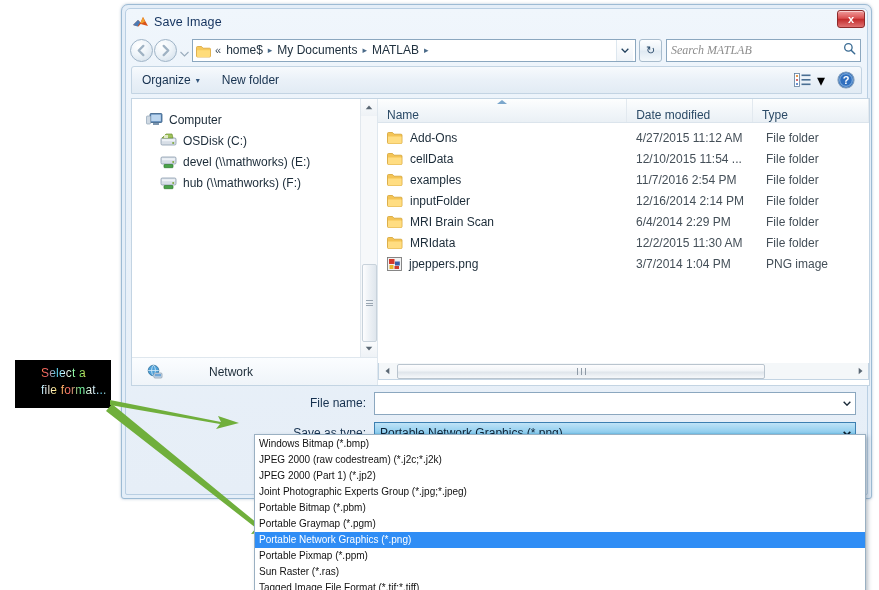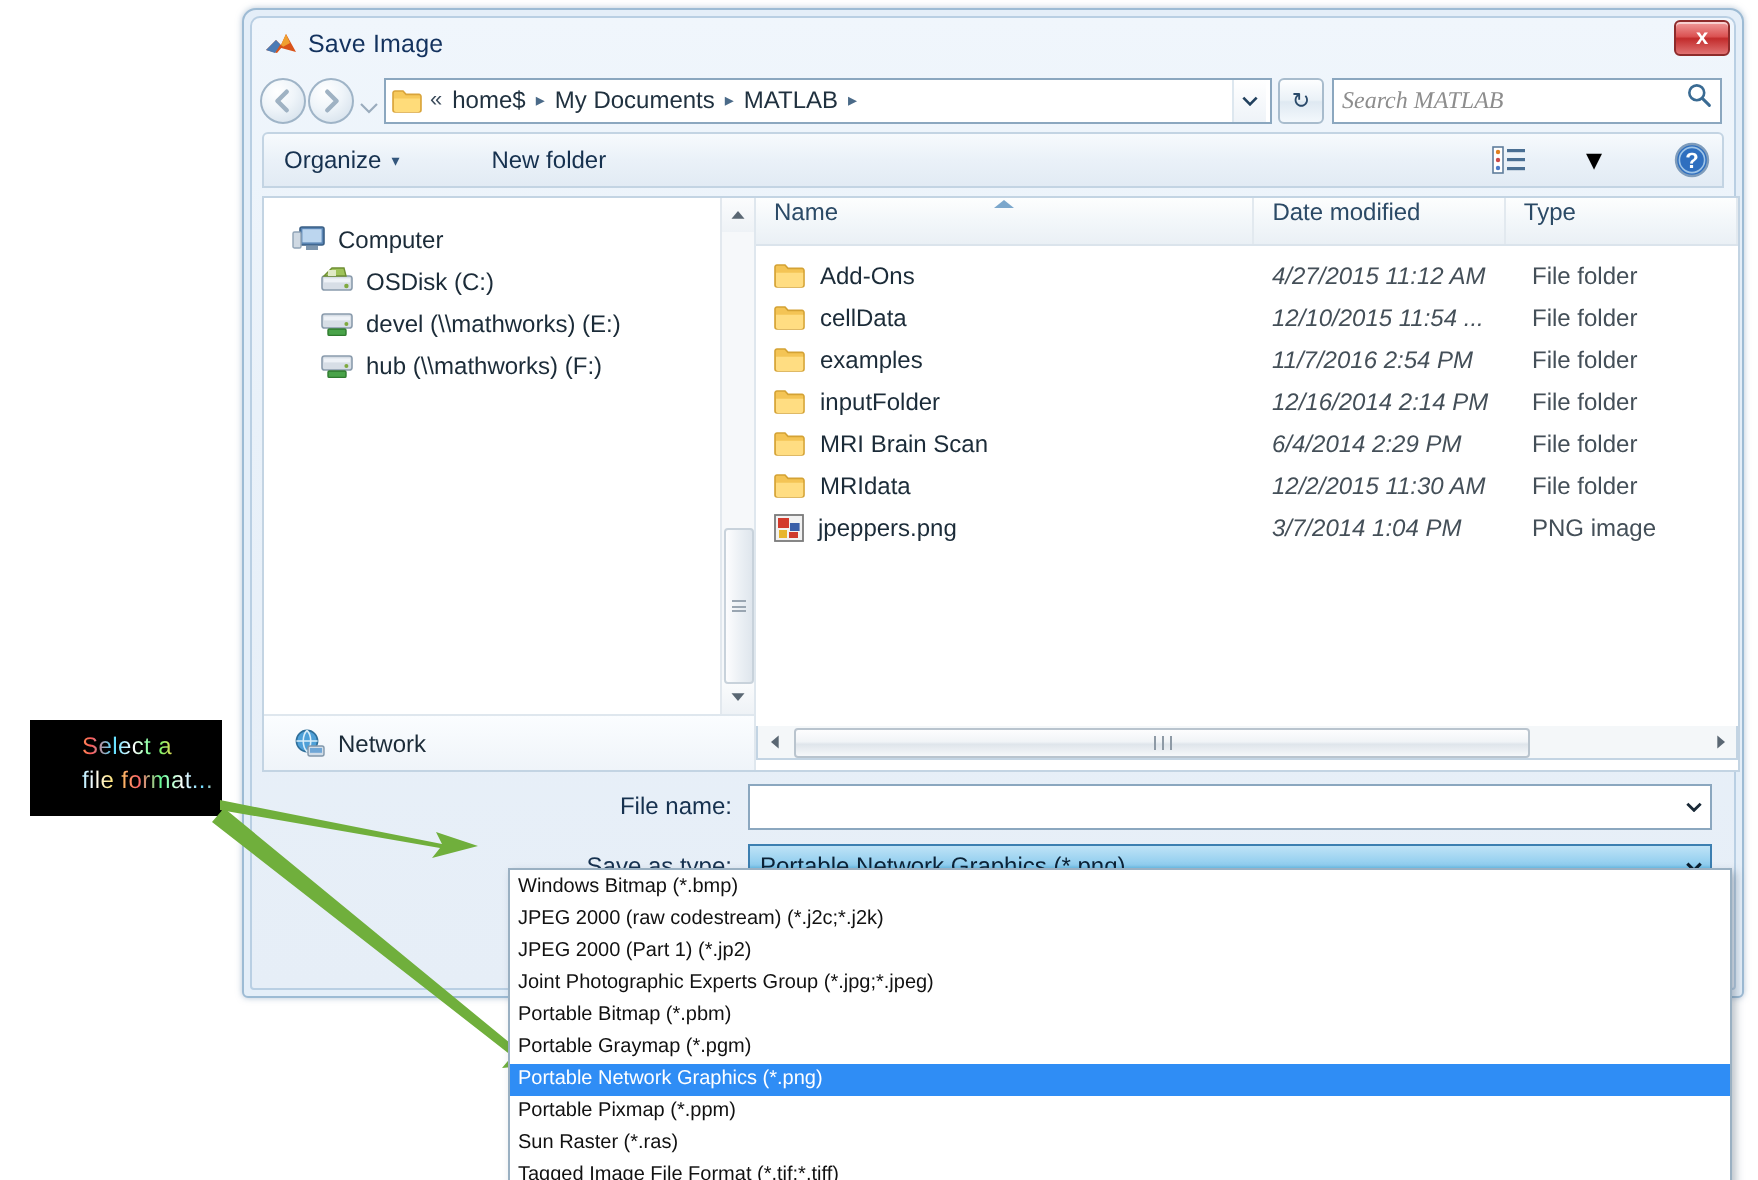--- a/index.html
+++ b/index.html
@@ -132,21 +132,21 @@
     flex: 1 1 auto; font-size: 12px; color: #8d8d8d;
     font-style: italic; font-family: "Liberation Serif", serif;
   }
 
   
   .toolbar {
     height: 28px; margin: 1px 5px 12px 5px;
     border: 1px solid #c3d4e3;
     border-radius: 3px 3px 0 0;
     background: linear-gradient(180deg,#f7fafd 0%,#eaf1f8 50%,#e2ebf4 100%);
-    display: flex; align-items: center; padding: 0 6px 0 10px; gap: 24px;
+    display: flex; align-items: center; padding: 0 6px 0 10px;
   }
   .tb-item {
     font-size: 12px; color: #16314f; display: flex; align-items: center;
     margin-right: 22px; white-space: nowrap;
   }
   .tb-item .tcar { margin-left: 5px; font-size: 8px; color: #33567c; }
   .tb-spacer { flex: 1 1 auto; }
   .view-icon { width: 17px; height: 14px; margin-right: 6px; }
   .help-btn { width: 18px; height: 18px; margin-left: 12px; }
 
@@ -169,21 +169,21 @@
   .nav-item {
     display: flex; align-items: center; height: 21px;
     font-size: 12px; color: #1b2b38; padding-left: 14px; white-space: nowrap;
   }
   .nav-item.indent { padding-left: 28px; }
   .nav-ico { width: 17px; height: 15px; margin-right: 6px; flex: none; }
   .nav-footer {
     height: 28px; flex: none;
     border-top: 1px solid #dfe7ee;
     background: linear-gradient(180deg,#fbfdff,#eff4f9);
-    display: flex; align-items: center; padding-left: 14px;
+    display: flex; align-items: center; padding-left: 14px; gap: 40px;
   }
   .vscroll {
     position: absolute; right: 0; top: 0; width: 17px; height: 100%;
     background: #f6f8fa; border-left: 1px solid #e2e8ee;
     display: flex; flex-direction: column; align-items: center;
   }
   .vs-btn {
     width: 17px; height: 17px; flex: none;
     display: flex; align-items: center; justify-content: center;
     background: linear-gradient(180deg,#fbfcfd,#eef2f6);
@@ -200,33 +200,33 @@
 
   
   .filepane { flex: 1 1 auto; position: relative; display: flex; flex-direction: column; overflow: hidden; }
   .col-head {
     height: 24px; flex: none; display: flex;
     background: linear-gradient(180deg,#fdfefe 0%,#f3f7fa 48%,#eaf0f5 100%);
     border-bottom: 1px solid #dbe4ec;
     position: relative;
   }
   .col-head .ch {
-    font-size: 12px; color: #2b4a66; display: flex; align-items: flex-start;
+    font-size: 12px; color: #2b4a66; display: flex; align-items: flex-end;
     padding-left: 9px; border-right: 1px solid #e2e9ef; height: 100%;
     position: relative;
   }
   .sort-tri {
     position: absolute; left: 50%; top: 1px; transform: translateX(-50%);
     width: 0; height: 0; border-left: 5px solid transparent;
     border-right: 5px solid transparent; border-bottom: 4px solid #7ba7cc;
   }
   .rows { flex: 1 1 auto; overflow: hidden; padding-top: 4px; }
   .frow { display: flex; height: 21px; align-items: center; font-size: 12px; }
   .c-name { width: 258px; flex: none; display: flex; align-items: center; padding-left: 9px; color: #1b2b38; }
-  .c-date { width: 130px; flex: none; color: #444f58; font-style: italic; }
+  .c-date { width: 130px; flex: none; color: #444f58; }
   .c-type { width: 120px; flex: none; color: #444f58; }
   .folder-ico { width: 16px; height: 14px; margin-right: 7px; flex: none; }
   .png-ico { width: 15px; height: 14px; margin-right: 7px; flex: none; }
 
   
   .hscroll {
     position: absolute; left: 252px; top: 354px; width: 491px; height: 17px;
     background: #f4f7f9; border: 1px solid #c3d4e3; border-top: none;
     display: flex; align-items: center;
   }

